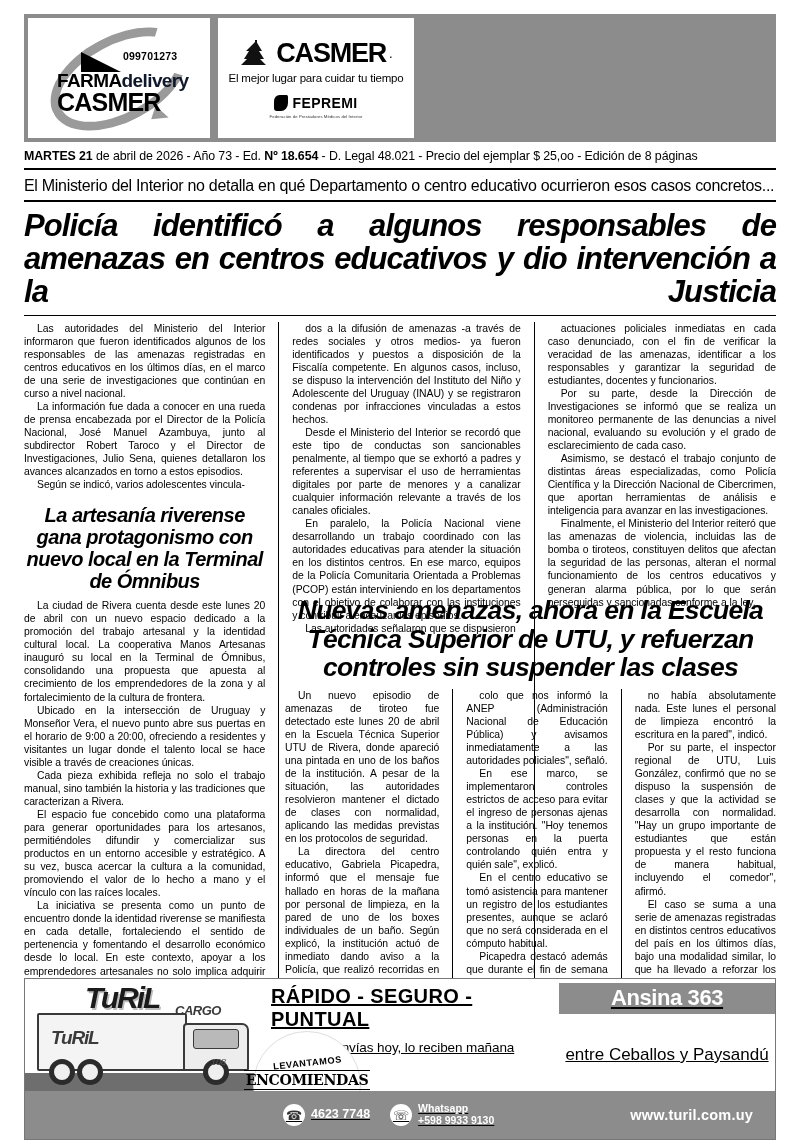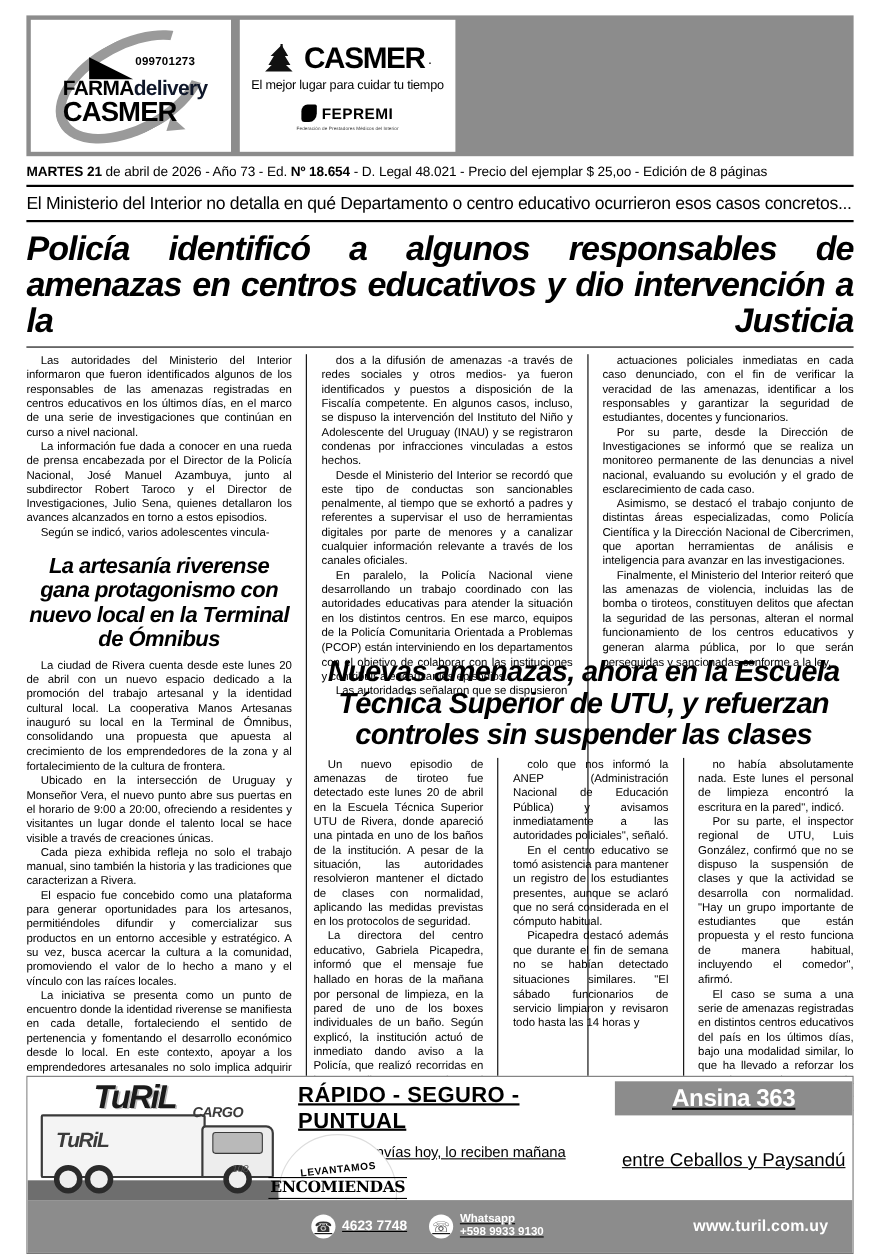--- a/index.html
+++ b/index.html
@@ -421,20 +421,21 @@
   <div style="position:absolute; left:285px; right:24px; top:570px;">
     <h2 class="headline-2">Nuevas amenazas, ahora en la Escuela Técnica Superior de UTU, y refuerzan controles sin suspender las clases</h2>
     <div class="cols3b">
       <div class="col">
         <p class="body">Un nuevo episodio de amenazas de tiroteo fue detectado este lunes 20 de abril en la Escuela Técnica Superior UTU de Rivera, donde apareció una pintada en uno de los baños de la institución. A pesar de la situación, las autoridades resolvieron mantener el dictado de clases con normalidad, aplicando las medidas previstas en los protocolos de seguridad.</p>
         <p class="body">La directora del centro educativo, Gabriela Picapedra, informó que el mensaje fue hallado en horas de la mañana por personal de limpieza, en la pared de uno de los boxes individuales de un baño. Según explicó, la institución actuó de inmediato dando aviso a la Policía, que realizó recorridas en la zona y dispuso presencia en el lugar.</p>
         <p class="body">"Nosotros seguimos el proto-</p>
       </div>
       <div class="col">
         <p class="body">colo que nos informó la ANEP (Administración Nacional de Educación Pública) y avisamos inmediatamente a las autoridades policiales", señaló.</p>
+        <p class="body">En ese marco, se implementaron controles estrictos de acceso para evitar el ingreso de personas ajenas a la institución. "Hoy tenemos personas en la puerta controlando quién entra y quién sale", explicó.</p>
         <p class="body">En el centro educativo se tomó asistencia para mantener un registro de los estudiantes presentes, aunque se aclaró que no será considerada en el cómputo habitual.</p>
         <p class="body">Picapedra destacó además que durante el fin de semana no se habían detectado situaciones similares. "El sábado funcionarios de servicio limpiaron y revisaron todo hasta las 14 horas y</p>
       </div>
       <div class="col">
         <p class="body">no había absolutamente nada. Este lunes el personal de limpieza encontró la escritura en la pared", indicó.</p>
         <p class="body">Por su parte, el inspector regional de UTU, Luis González, confirmó que no se dispuso la suspensión de clases y que la actividad se desarrolla con normalidad. "Hay un grupo importante de estudiantes que están propuesta y el resto funciona de manera habitual, incluyendo el comedor", afirmó.</p>
         <p class="body">El caso se suma a una serie de amenazas registradas en distintos centros educativos del país en los últimos días, bajo una modalidad similar, lo que ha llevado a reforzar los controles y la presencia policial en los entornos educativos, mientras continúan las investigaciones para determinar el origen de estos mensajes.</p>
       </div>
     </div>
   </div>

